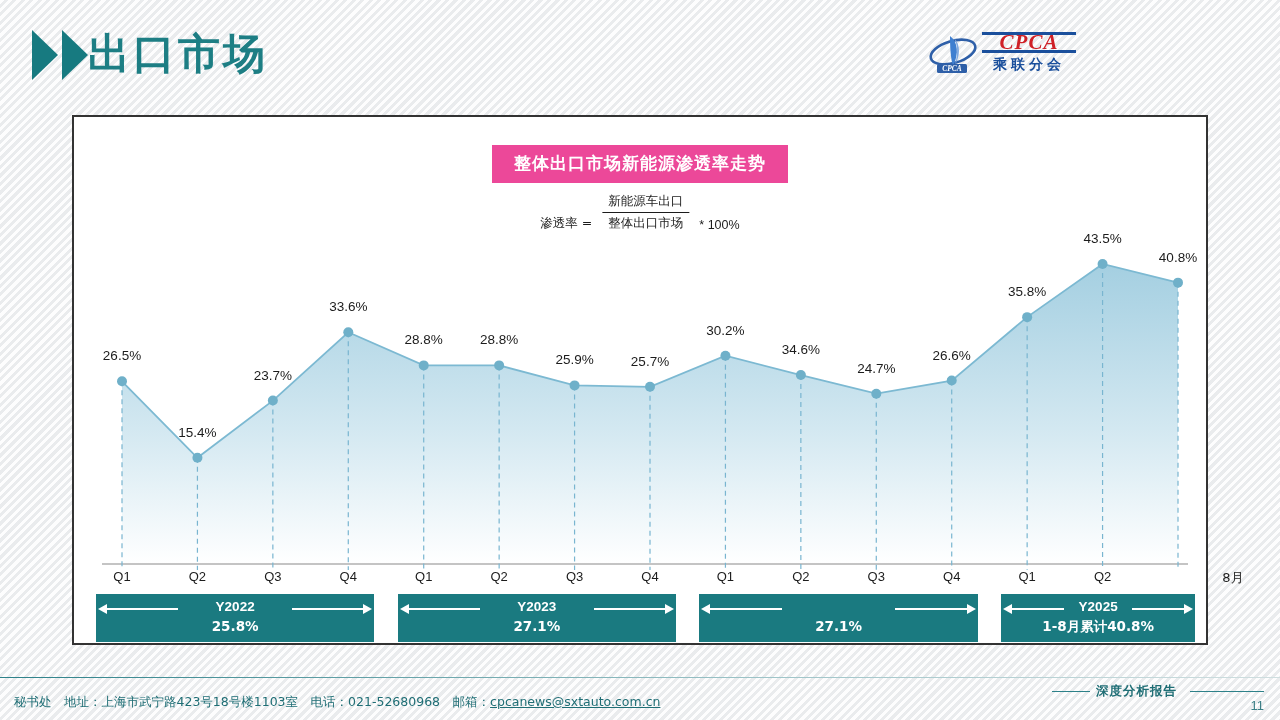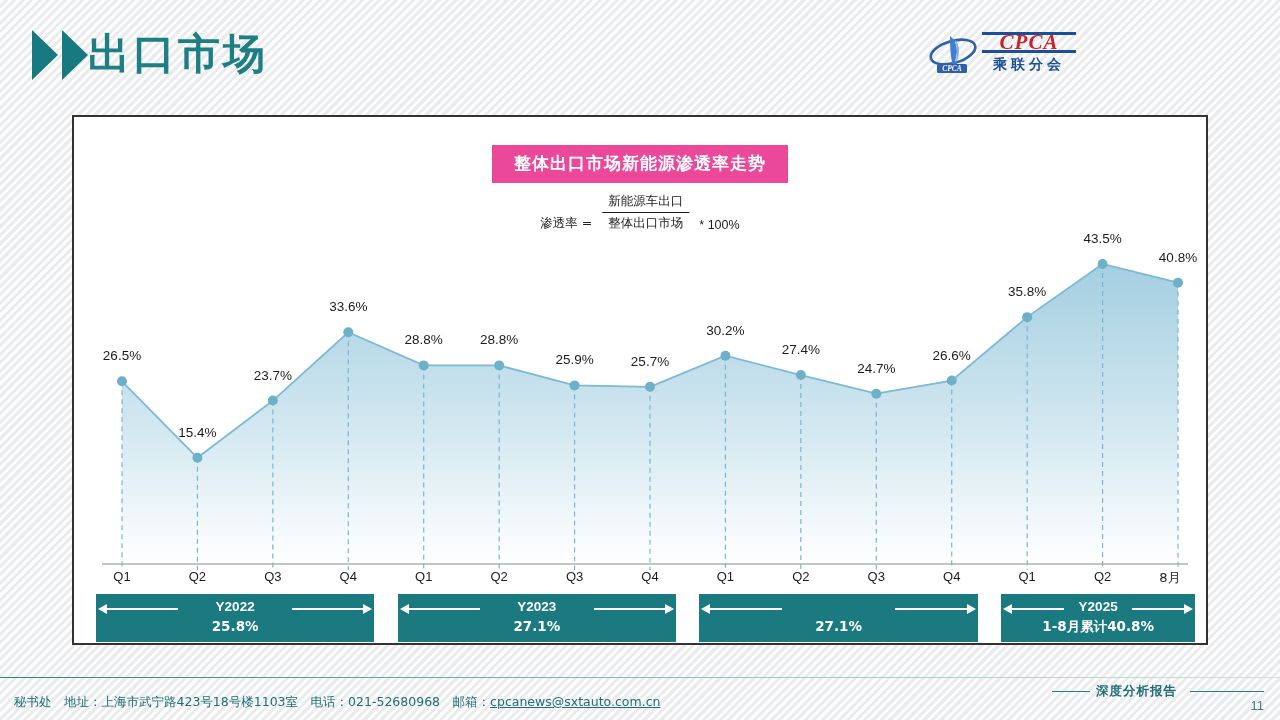--- a/index.html
+++ b/index.html
@@ -380,32 +380,32 @@
       <div class="dlabel" style="left: 349.714px; top: 215.4px;">28.8%</div>
       <div class="xlabel" style="left: 349.714px;">Q1</div>
       <div class="dlabel" style="left: 425.143px; top: 215.4px;">28.8%</div>
       <div class="xlabel" style="left: 425.143px;">Q2</div>
       <div class="dlabel" style="left: 500.571px; top: 235.398px;">25.9%</div>
       <div class="xlabel" style="left: 500.571px;">Q3</div>
       <div class="dlabel" style="left: 576px; top: 236.777px;">25.7%</div>
       <div class="xlabel" style="left: 576px;">Q4</div>
       <div class="dlabel" style="left: 651.429px; top: 205.746px;">30.2%</div>
       <div class="xlabel" style="left: 651.429px;">Q1</div>
-      <div class="dlabel" style="left: 726.857px; top: 225.054px;">27.4%</div>
+      <div class="dlabel" style="left: 726.857px; top: 225.054px;">34.6%</div>
       <div class="xlabel" style="left: 726.857px;">Q2</div>
       <div class="dlabel" style="left: 802.286px; top: 243.673px;">24.7%</div>
       <div class="xlabel" style="left: 802.286px;">Q3</div>
       <div class="dlabel" style="left: 877.714px; top: 230.571px;">26.6%</div>
       <div class="xlabel" style="left: 877.714px;">Q4</div>
       <div class="dlabel" style="left: 953.143px; top: 167.129px;">35.8%</div>
       <div class="xlabel" style="left: 953.143px;">Q1</div>
       <div class="dlabel" style="left: 1028.57px; top: 114.031px;">43.5%</div>
       <div class="xlabel" style="left: 1028.57px;">Q2</div>
       <div class="dlabel" style="left: 1104px; top: 132.65px;">40.8%</div>
-      <div class="xlabel cn" style="left: 1096px; text-align: right;">8月</div>
+      <div class="xlabel cn" style="left: 1159px; text-align: right;">8月</div>
     </div>
 
   <div id="banners">
       <div class="banner" style="left: 22px; width: 278.286px;">
         <span class="arrow-l" style="width: 72.3543px;"></span>
         <span class="arrow-r" style="width: 72.3543px;"></span>
         <div class="b-year">Y2022</div>
         <div class="b-val">25.8%</div>
       </div>
       <div class="banner" style="left: 323.714px; width: 278.286px;">

